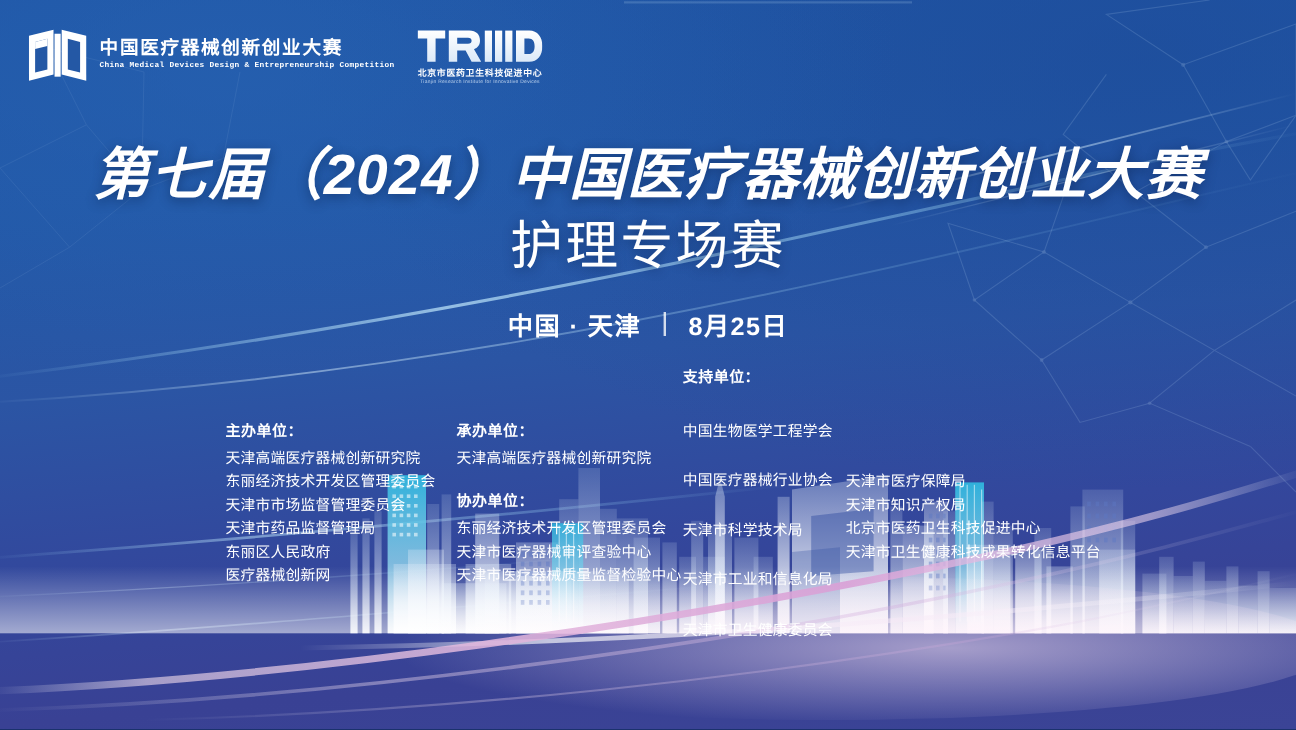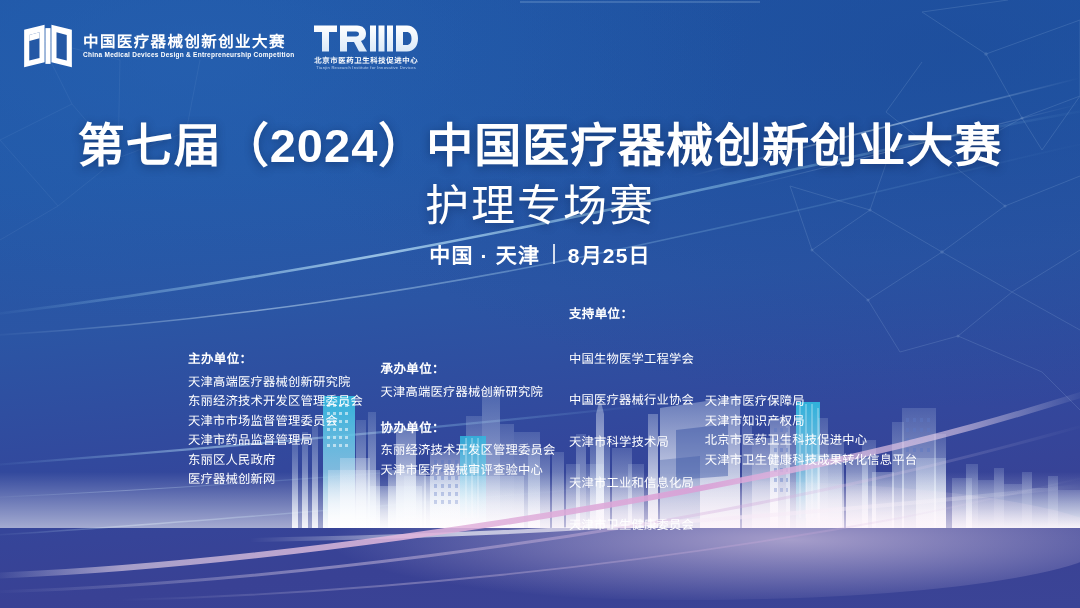--- a/index.html
+++ b/index.html
@@ -52,21 +52,21 @@
     align-items: center;
     gap: 18px;
     z-index: 6;
   }
   .logo-cmdc {
     display: flex;
     align-items: center;
     gap: 9px;
   }
   .logo-mark { width: 52px; height: 46px; flex: none; }
-  .logo-words { display: flex; flex-direction: column; gap: 3px; }
+  .logo-words { display: flex; flex-direction: column; gap: 3px; font-family: Liberation Mono, monospace; }
   .logo-cn {
     font-size: 15.5px;
     font-weight: 700;
     color: #ffffff;
     letter-spacing: 1.4px;
     line-height: 1;
     white-space: nowrap;
   }
   .logo-en {
     font-size: 6.4px;
@@ -114,46 +114,47 @@
     z-index: 6;
   }
   .title-main {
     font-size: 47px;
     font-weight: 700;
     color: #ffffff;
     letter-spacing: 1px;
     line-height: 1.2;
     margin: 0;
     text-shadow: 0 2px 10px rgba(6,24,64,0.45);
+    font-style: italic;
   }
   .title-sub {
     font-size: 44px;
     font-weight: 400;
     color: #ffffff;
     letter-spacing: 2px;
     line-height: 1.25;
     margin: 4px 0 0 0;
     text-shadow: 0 2px 10px rgba(6,24,64,0.45);
   }
 
   .meta-line {
     position: absolute;
-    top: 239px;
+    top: 255px;
     left: 0;
     right: 0;
     text-align: center;
     z-index: 6;
     font-size: 21px;
     font-weight: 600;
     color: #ffffff;
     letter-spacing: 1.2px;
     display: flex;
     align-items: center;
     justify-content: center;
-    gap: 9px;
+    gap: 15px;
   }
   .meta-divider {
     display: inline-block;
     width: 1.5px;
     height: 20px;
     background: rgba(255,255,255,0.8);
     margin: 0 4px;
   }
 
   
@@ -619,20 +620,21 @@
       <div class="org-item">医疗器械创新网</div>
     </div>
 
     <div class="org-col col-2">
       <div class="org-head">承办单位：</div>
       <div class="org-item">天津高端医疗器械创新研究院</div>
       <div class="org-gap"></div>
       <div class="org-head">协办单位：</div>
       <div class="org-item">东丽经济技术开发区管理委员会</div>
       <div class="org-item">天津市医疗器械审评查验中心</div>
+      <div class="org-item">天津市医疗器械质量监督检验中心</div>
     </div>
 
     <div class="org-col col-3">
       <div class="org-head">支持单位：</div>
       <div class="org-item">中国生物医学工程学会</div>
       <div class="org-item">中国医疗器械行业协会</div>
       <div class="org-item">天津市科学技术局</div>
       <div class="org-item">天津市工业和信息化局</div>
       <div class="org-item">天津市卫生健康委员会</div>
     </div>

